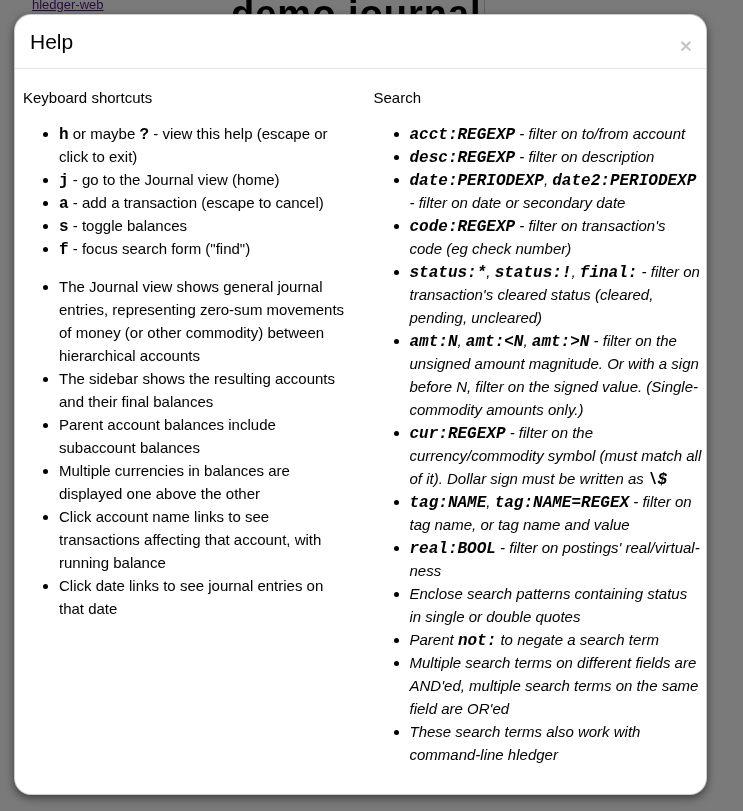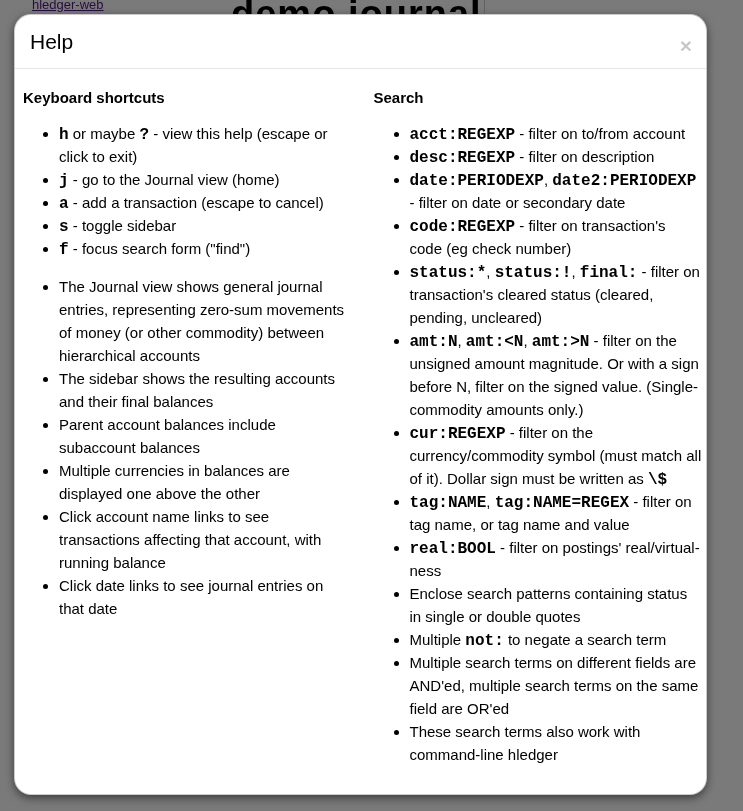--- a/index.html
+++ b/index.html
@@ -38,28 +38,28 @@
     position:absolute;right:14px;top:20px;
     background:none;border:0;padding:0;cursor:pointer;
     font-family:"Liberation Sans",sans-serif;
     font-size:21px;font-weight:bold;line-height:1;color:#000;opacity:0.22;
   }
   .modal-body{padding:0;}
   .cols{display:flex;width:100%;}
   .col{width:50%;box-sizing:border-box;}
   .col-left{padding:0 14px 0 8px;}
   .col-right{padding:0 2px 0 13px;}
-  .section-heading{font-size:15px;font-weight:bold;margin:20px 0 10px;line-height:18px;}
+  .section-heading{font-size:15px;font-weight:normal;margin:20px 0 10px;line-height:18px;}
   ul.help-list{
     margin:15px 0 10px;padding:0 0 0 36px;
     font-size:15px;line-height:23px;
   }
   ul.help-list li{margin:0;}
   .col-left ul.help-list li{max-width:300px;}
-  .col-right ul.help-list li{max-width:292px;}
+  .col-right ul.help-list li{max-width:292px;font-style:italic;}
   .code{
     font-family:"Liberation Mono",monospace;
     font-weight:bold;font-size:16px;line-height:1;
     white-space:nowrap;
   }
 </style>
 </head>
 <body>
 
 <div class="bg-page">
@@ -76,21 +76,21 @@
     <button class="close-btn">×</button>
   </div>
   <div class="modal-body">
     <div class="cols">
       <div class="col col-left">
         <h2 class="section-heading">Keyboard shortcuts</h2>
         <ul class="help-list">
             <li><span class="code">h</span><span> or maybe </span><span class="code">?</span><span> - view this help (escape or click to exit)</span></li>
             <li><span class="code">j</span><span> - go to the Journal view (home)</span></li>
             <li><span class="code">a</span><span> - add a transaction (escape to cancel)</span></li>
-            <li><span class="code">s</span><span> - toggle sidebar</span></li>
+            <li><span class="code">s</span><span> - toggle balances</span></li>
             <li><span class="code">f</span><span> - focus search form ("find")</span></li>
           </ul>
         <ul class="help-list">
             <li><span>The Journal view shows general journal entries, representing zero-sum movements of money (or other commodity) between hierarchical accounts</span></li>
             <li><span>The sidebar shows the resulting accounts and their final balances</span></li>
             <li><span>Parent account balances include subaccount balances</span></li>
             <li><span>Multiple currencies in balances are displayed one above the other</span></li>
             <li><span>Click account name links to see transactions affecting that account, with running balance</span></li>
             <li><span>Click date links to see journal entries on that date</span></li>
           </ul>
@@ -101,20 +101,20 @@
             <li><span class="code">acct:REGEXP</span><span> - filter on to/from account</span></li>
             <li><span class="code">desc:REGEXP</span><span> - filter on description</span></li>
             <li><span class="code">date:PERIODEXP</span><span>, </span><span class="code">date2:PERIODEXP</span><span> - filter on date or secondary date</span></li>
             <li><span class="code">code:REGEXP</span><span> - filter on transaction's code (eg check number)</span></li>
             <li><span class="code">status:*</span><span>, </span><span class="code">status:!</span><span>, </span><span class="code">final:</span><span> - filter on transaction's cleared status (cleared, pending, uncleared)</span></li>
             <li><span class="code">amt:N</span><span>, </span><span class="code">amt:&lt;N</span><span>, </span><span class="code">amt:&gt;N</span><span> - filter on the unsigned amount magnitude. Or with a sign before N, filter on the signed value. (Single-commodity amounts only.)</span></li>
             <li><span class="code">cur:REGEXP</span><span> - filter on the currency/commodity symbol (must match all of it). Dollar sign must be written as </span><span class="code">\$</span></li>
             <li><span class="code">tag:NAME</span><span>, </span><span class="code">tag:NAME=REGEX</span><span> - filter on tag name, or tag name and value</span></li>
             <li><span class="code">real:BOOL</span><span> - filter on postings' real/virtual-ness</span></li>
             <li><span>Enclose search patterns containing status in single or double quotes</span></li>
-            <li><span>Multiple </span><span class="code">not:</span><span> to negate a search term</span></li>
+            <li><span>Parent </span><span class="code">not:</span><span> to negate a search term</span></li>
             <li><span>Multiple search terms on different fields are AND'ed, multiple search terms on the same field are OR'ed</span></li>
             <li><span>These search terms also work with command-line hledger</span></li>
           </ul>
       </div>
     </div>
   </div>
 </div>
 
 </body></html>

